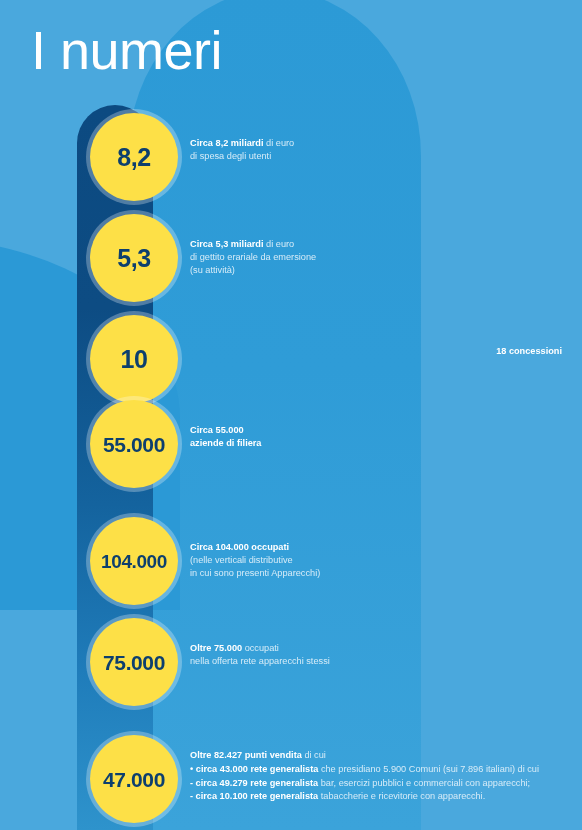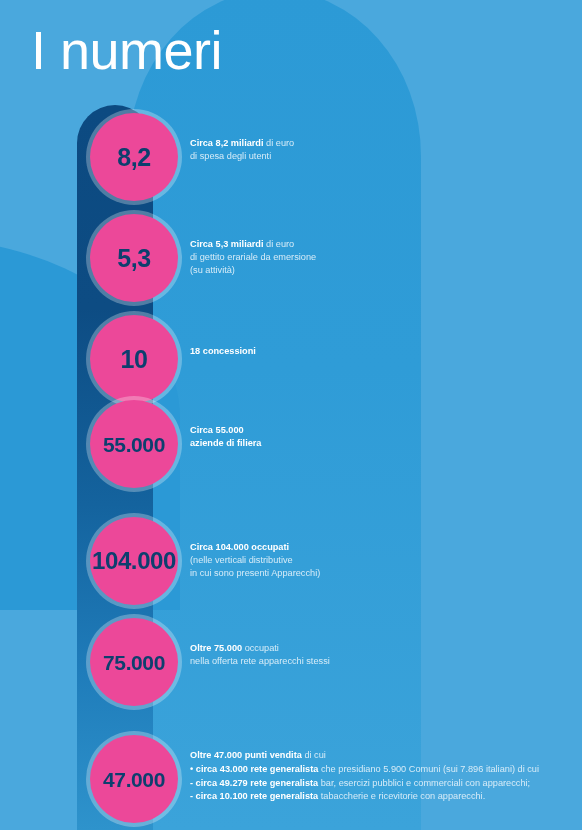--- a/index.html
+++ b/index.html
@@ -65,33 +65,33 @@
   .row{
     position:absolute;
     left:0; width:582px;
     height:96px;
   }
   .bubble{
     position:absolute;
     left:90px; top:0;
     width:88px;height:88px;
     border-radius:50%;
-    background:#ec4899;
+    background:#fde047;
     box-shadow:0 0 0 4px rgba(255,255,255,0.28);
     display:flex;align-items:center;justify-content:center;
   }
   .bubble span{
     color:#0d3f6e;
     font-weight:bold;
     letter-spacing:-0.4px;
     line-height:1;
   }
   .f-big{font-size:25px;}
   .f-mid{font-size:21px;}
-  .f-sm{font-size:24px;}
+  .f-sm{font-size:19px;}
 
   .copy{
     position:absolute;
     left:190px;
     top:24px;
     width:372px;
     color:#d7ecf8;
     font-size:9.2px;
     line-height:1.42;
   }
@@ -127,21 +127,21 @@
       <div class="row" style="top: 214px;">
         <div class="bubble">
           <span class="f-big">5,3</span>
         </div>
         <div class="copy">
           <span class="ln"><b>Circa 5,3 miliardi</b><span> di euro</span></span>
           <span class="ln"><span>di gettito erariale da emersione</span></span>
           <span class="ln"><span>(su attività)</span></span>
         </div>
       </div>
-      <div class="row" style="top: 315px;">
+      <div class="row" style="top: 315px; text-align: right;">
         <div class="bubble">
           <span class="f-big">10</span>
         </div>
         <div class="copy tight">
           <span class="ln"><b>18 concessioni</b></span>
         </div>
       </div>
       <div class="row" style="top: 400px;">
         <div class="bubble">
           <span class="f-mid">55.000</span>
@@ -168,21 +168,21 @@
         <div class="copy">
           <span class="ln"><b>Oltre 75.000</b><span> occupati</span></span>
           <span class="ln"><span>nella offerta rete apparecchi stessi</span></span>
         </div>
       </div>
       <div class="row" style="top: 735px;">
         <div class="bubble">
           <span class="f-mid">47.000</span>
         </div>
         <div class="copy last">
-          <span class="ln"><b>Oltre 47.000 punti vendita</b><span> di cui</span></span>
+          <span class="ln"><b>Oltre 82.427 punti vendita</b><span> di cui</span></span>
           <span class="ln"><b>• circa 43.000 rete generalista</b><span> che presidiano 5.900 Comuni (sui 7.896 italiani) di cui</span></span>
           <span class="ln"><b>- circa 49.279 rete generalista</b><span> bar, esercizi pubblici e commerciali con apparecchi;</span></span>
           <span class="ln"><b>- circa 10.100 rete generalista</b><span> tabaccherie e ricevitorie con apparecchi.</span></span>
         </div>
       </div>
     </div>
 
 </div>
 
 </body></html>

